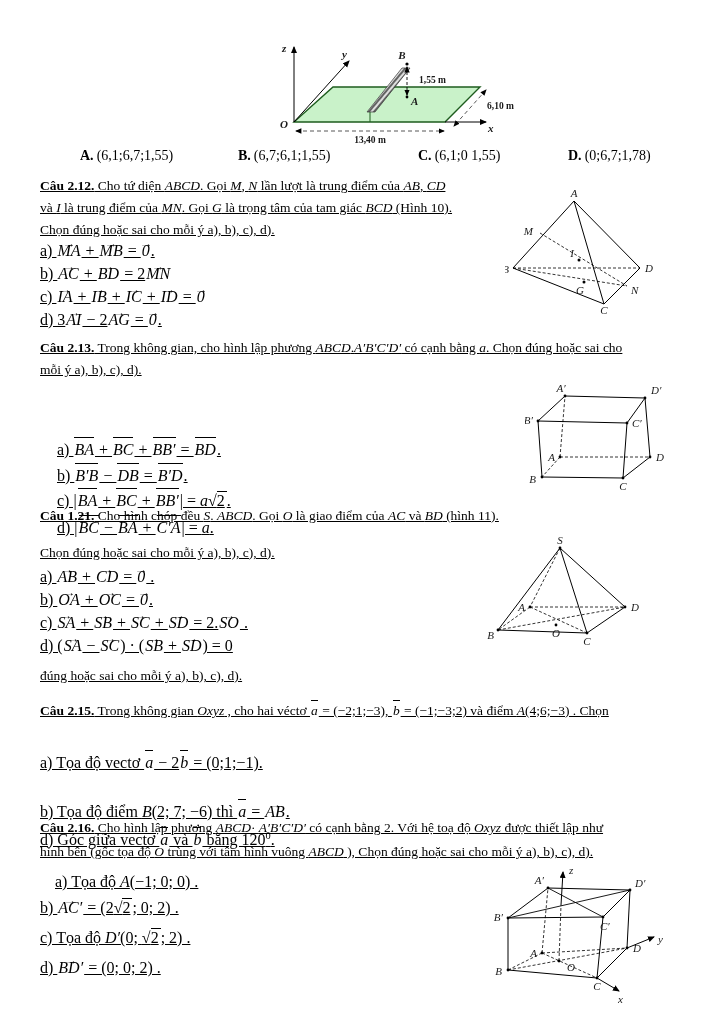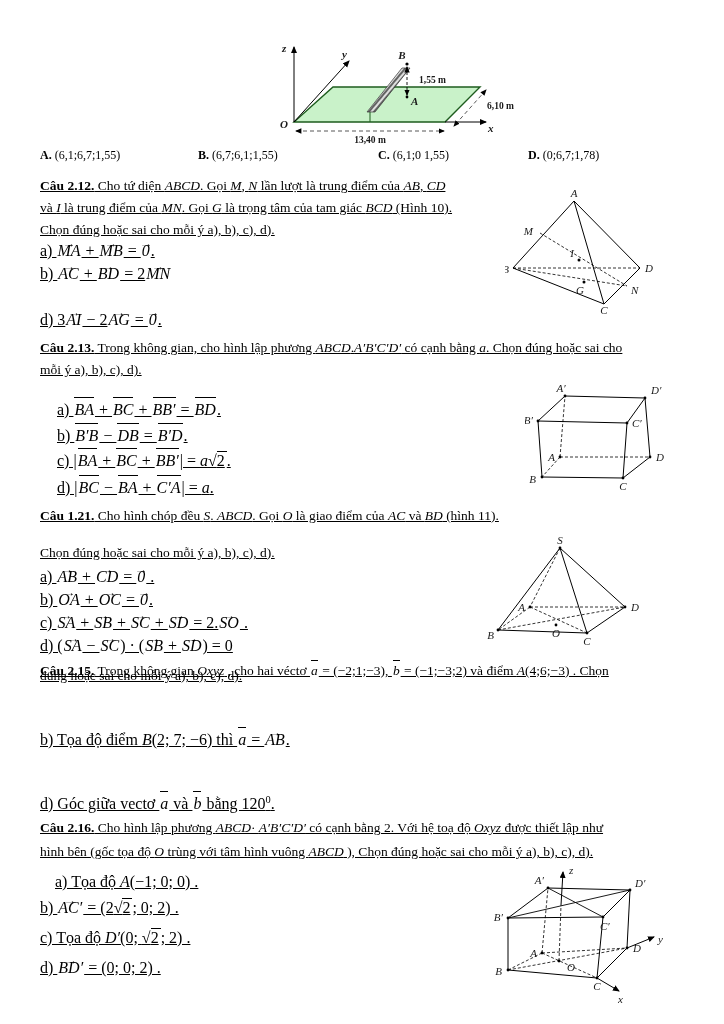--- a/index.html
+++ b/index.html
@@ -1,25 +1,25 @@
 <!DOCTYPE html>
 <html><head>
 <meta charset="utf-8">
 <style>
   html,body{margin:0;padding:0;background:#e8e8e8;}
   .page{position:relative;width:724px;height:1024px;background:#ffffff;margin:0 auto;
         font-family:"Liberation Serif",serif;font-size:13.5px;color:#000;overflow:hidden;}
   .ln{position:absolute;white-space:nowrap;line-height:20px;text-decoration:underline;}
   .math{font-size:16px;line-height:24px;}
-  .ans{position:absolute;white-space:nowrap;font-size:12px;}
+  .ans{position:absolute;white-space:nowrap;font-size:14px;margin-left:40px;}
   .ans b{margin-right:3px;}
   .vec{position:relative;display:inline-block;padding:0 1px;}
   .vec::after{content:"→";position:absolute;left:50%;top:-0.78em;transform:translateX(-50%) scaleX(1.35);
               font-size:0.6em;font-style:normal;}
-  .bar{position:relative;display:inline-block;padding:0 1px;}
+  .bar{position:relative;display:inline-block;padding:0 1px;margin-top:40px;}
   .bar::after{content:"";position:absolute;left:1px;right:1px;top:-1px;border-top:1px solid #000;}
   .sqrt{white-space:nowrap;}
   .rad{border-top:1px solid #000;padding:0 2px 0 0;}
   sup{font-size:0.65em;}
   i{font-style:italic;}
   .figure{position:absolute;}
   svg text{font-family:"Liberation Serif",serif;font-style:italic;font-size:11px;fill:#1a1a1a;}
   svg text.dim{font-style:normal;font-size:9.5px;font-weight:bold;}
   svg text.bold{font-weight:bold;}
   svg line,svg polygon,svg path,svg polyline{vector-effect:non-scaling-stroke;}
@@ -75,20 +75,21 @@
   <span class="ans" style="left:40px;top:148px"><b>A.</b><span>(6,1;6,7;1,55)</span></span>
   <span class="ans" style="left:198px;top:148px"><b>B.</b><span>(6,7;6,1;1,55)</span></span>
   <span class="ans" style="left:378px;top:148px"><b>C.</b><span>(6,1;0 1,55)</span></span>
   <span class="ans" style="left:528px;top:148px"><b>D.</b><span>(0;6,7;1,78)</span></span>
 
   <div class="ln" style="left:40px;top:176px"><b>Câu 2.12.</b> Cho tứ diện <i>ABCD</i>. Gọi <i>M</i>, <i>N</i> lần lượt là trung điểm của <i>AB</i>, <i>CD</i></div>
   <div class="ln" style="left:40px;top:198px">và <i>I</i> là trung điểm của <i>MN</i>. Gọi <i>G</i> là trọng tâm của tam giác <i>BCD</i> (Hình 10).</div>
   <div class="ln" style="left:40px;top:220px">Chọn đúng hoặc sai cho mỗi ý a), b), c), d).</div>
   <div class="ln math" style="left:40px;top:239px">a) <span class="vec"><i>MA</i></span> + <span class="vec"><i>MB</i></span> = <span class="vec"><i>0</i></span>.</div>
   <div class="ln math" style="left:40px;top:262px">b) <span class="vec"><i>AC</i></span> + <span class="vec"><i>BD</i></span> = 2<span class="vec"><i>MN</i></span></div>
+  <div class="ln math" style="left:40px;top:285px">c) <span class="vec"><i>IA</i></span> + <span class="vec"><i>IB</i></span> + <span class="vec"><i>IC</i></span> + <span class="vec"><i>ID</i></span> = <span class="vec"><i>0</i></span></div>
   <div class="ln math" style="left:40px;top:308px">d) 3<span class="vec"><i>AI</i></span> − 2<span class="vec"><i>AG</i></span> = <span class="vec"><i>0</i></span>.</div>
 
   <div class="figure" style="left:505px;top:185px;width:190px;height:130px;">
     <svg width="190" height="130" viewBox="0 0 190 130">
       <line x1="69" y1="16" x2="8" y2="83" stroke="#000" stroke-width="1"></line>
       <line x1="69" y1="16" x2="135" y2="83" stroke="#000" stroke-width="1"></line>
       <line x1="69" y1="16" x2="99" y2="119" stroke="#000" stroke-width="1"></line>
       <line x1="8" y1="83" x2="99" y2="119" stroke="#000" stroke-width="1"></line>
       <line x1="99" y1="119" x2="135" y2="83" stroke="#000" stroke-width="1"></line>
       <line x1="8" y1="83" x2="135" y2="83" stroke="#000" stroke-width="0.8" stroke-dasharray="3,2"></line>
@@ -176,21 +177,22 @@
       <text x="40" y="76" text-anchor="end">A</text>
       <text x="9" y="104" text-anchor="end">B</text>
       <text x="71" y="102" text-anchor="middle">O</text>
       <text x="102" y="110" text-anchor="middle">C</text>
       <text x="146" y="76">D</text>
     </svg>
   </div>
 
   <div class="ln" style="left:40px;top:661px"><b>Câu 2.15.</b> Trong không gian  <i>Oxyz</i> , cho hai véctơ  <span class="bar"><i>a</i></span> = (−2;1;−3), <span class="bar"><i>b</i></span> = (−1;−3;2)  và điểm  <i>A</i>(4;6;−3) . Chọn</div>
   <div class="ln" style="left:40px;top:666px">đúng hoặc sai cho mỗi ý a), b), c), d).</div>
-  <div class="ln math" style="left:40px;top:728px">b) Tọa độ điểm  <i>B</i>(2; 7; −6)  thì  <span class="bar"><i>a</i></span> = <span class="vec"><i>AB</i></span>.</div>
+  <div class="ln math" style="left:40px;top:711px">a) Tọa độ vectơ  <span class="bar"><i>a</i></span> − 2<span class="bar"><i>b</i></span> = (0;1;−1).</div>
+  <div class="ln math" style="left:40px;top:760px">b) Tọa độ điểm  <i>B</i>(2; 7; −6)  thì  <span class="bar"><i>a</i></span> = <span class="vec"><i>AB</i></span>.</div>
   <div class="ln math" style="left:40px;top:788px">d) Góc giữa vectơ  <span class="bar"><i>a</i></span>  và  <span class="bar"><i>b</i></span>  bằng 120<sup>0</sup>.</div>
 
   <div class="ln" style="left:40px;top:818px"><b>Câu 2.16.</b> Cho hình lập phương  <i>ABCD</i>· <i>A′B′C′D′</i>  có cạnh bằng 2. Với hệ toạ độ  <i>Oxyz</i>  được thiết lập như</div>
   <div class="ln" style="left:40px;top:842px">hình bên (gốc tọa độ  <i>O</i>  trùng với tâm hình vuông  <i>ABCD</i> ), Chọn đúng hoặc sai cho mỗi ý a), b), c), d).</div>
   <div class="ln math" style="left:55px;top:870px">a) Tọa độ  <i>A</i>(−1; 0; 0) .</div>
   <div class="ln math" style="left:40px;top:896px">b) <span class="vec"><i>AC′</i></span> = (2<span class="sqrt">√<span class="rad">2</span></span>; 0; 2) .</div>
   <div class="ln math" style="left:40px;top:926px">c) Tọa độ  <i>D′</i>(0; <span class="sqrt">√<span class="rad">2</span></span>; 2) .</div>
   <div class="ln math" style="left:40px;top:956px">d) <span class="vec"><i>BD′</i></span> = (0; 0; 2) .</div>
 
   <div class="figure" style="left:490px;top:860px;width:212px;height:160px;">

